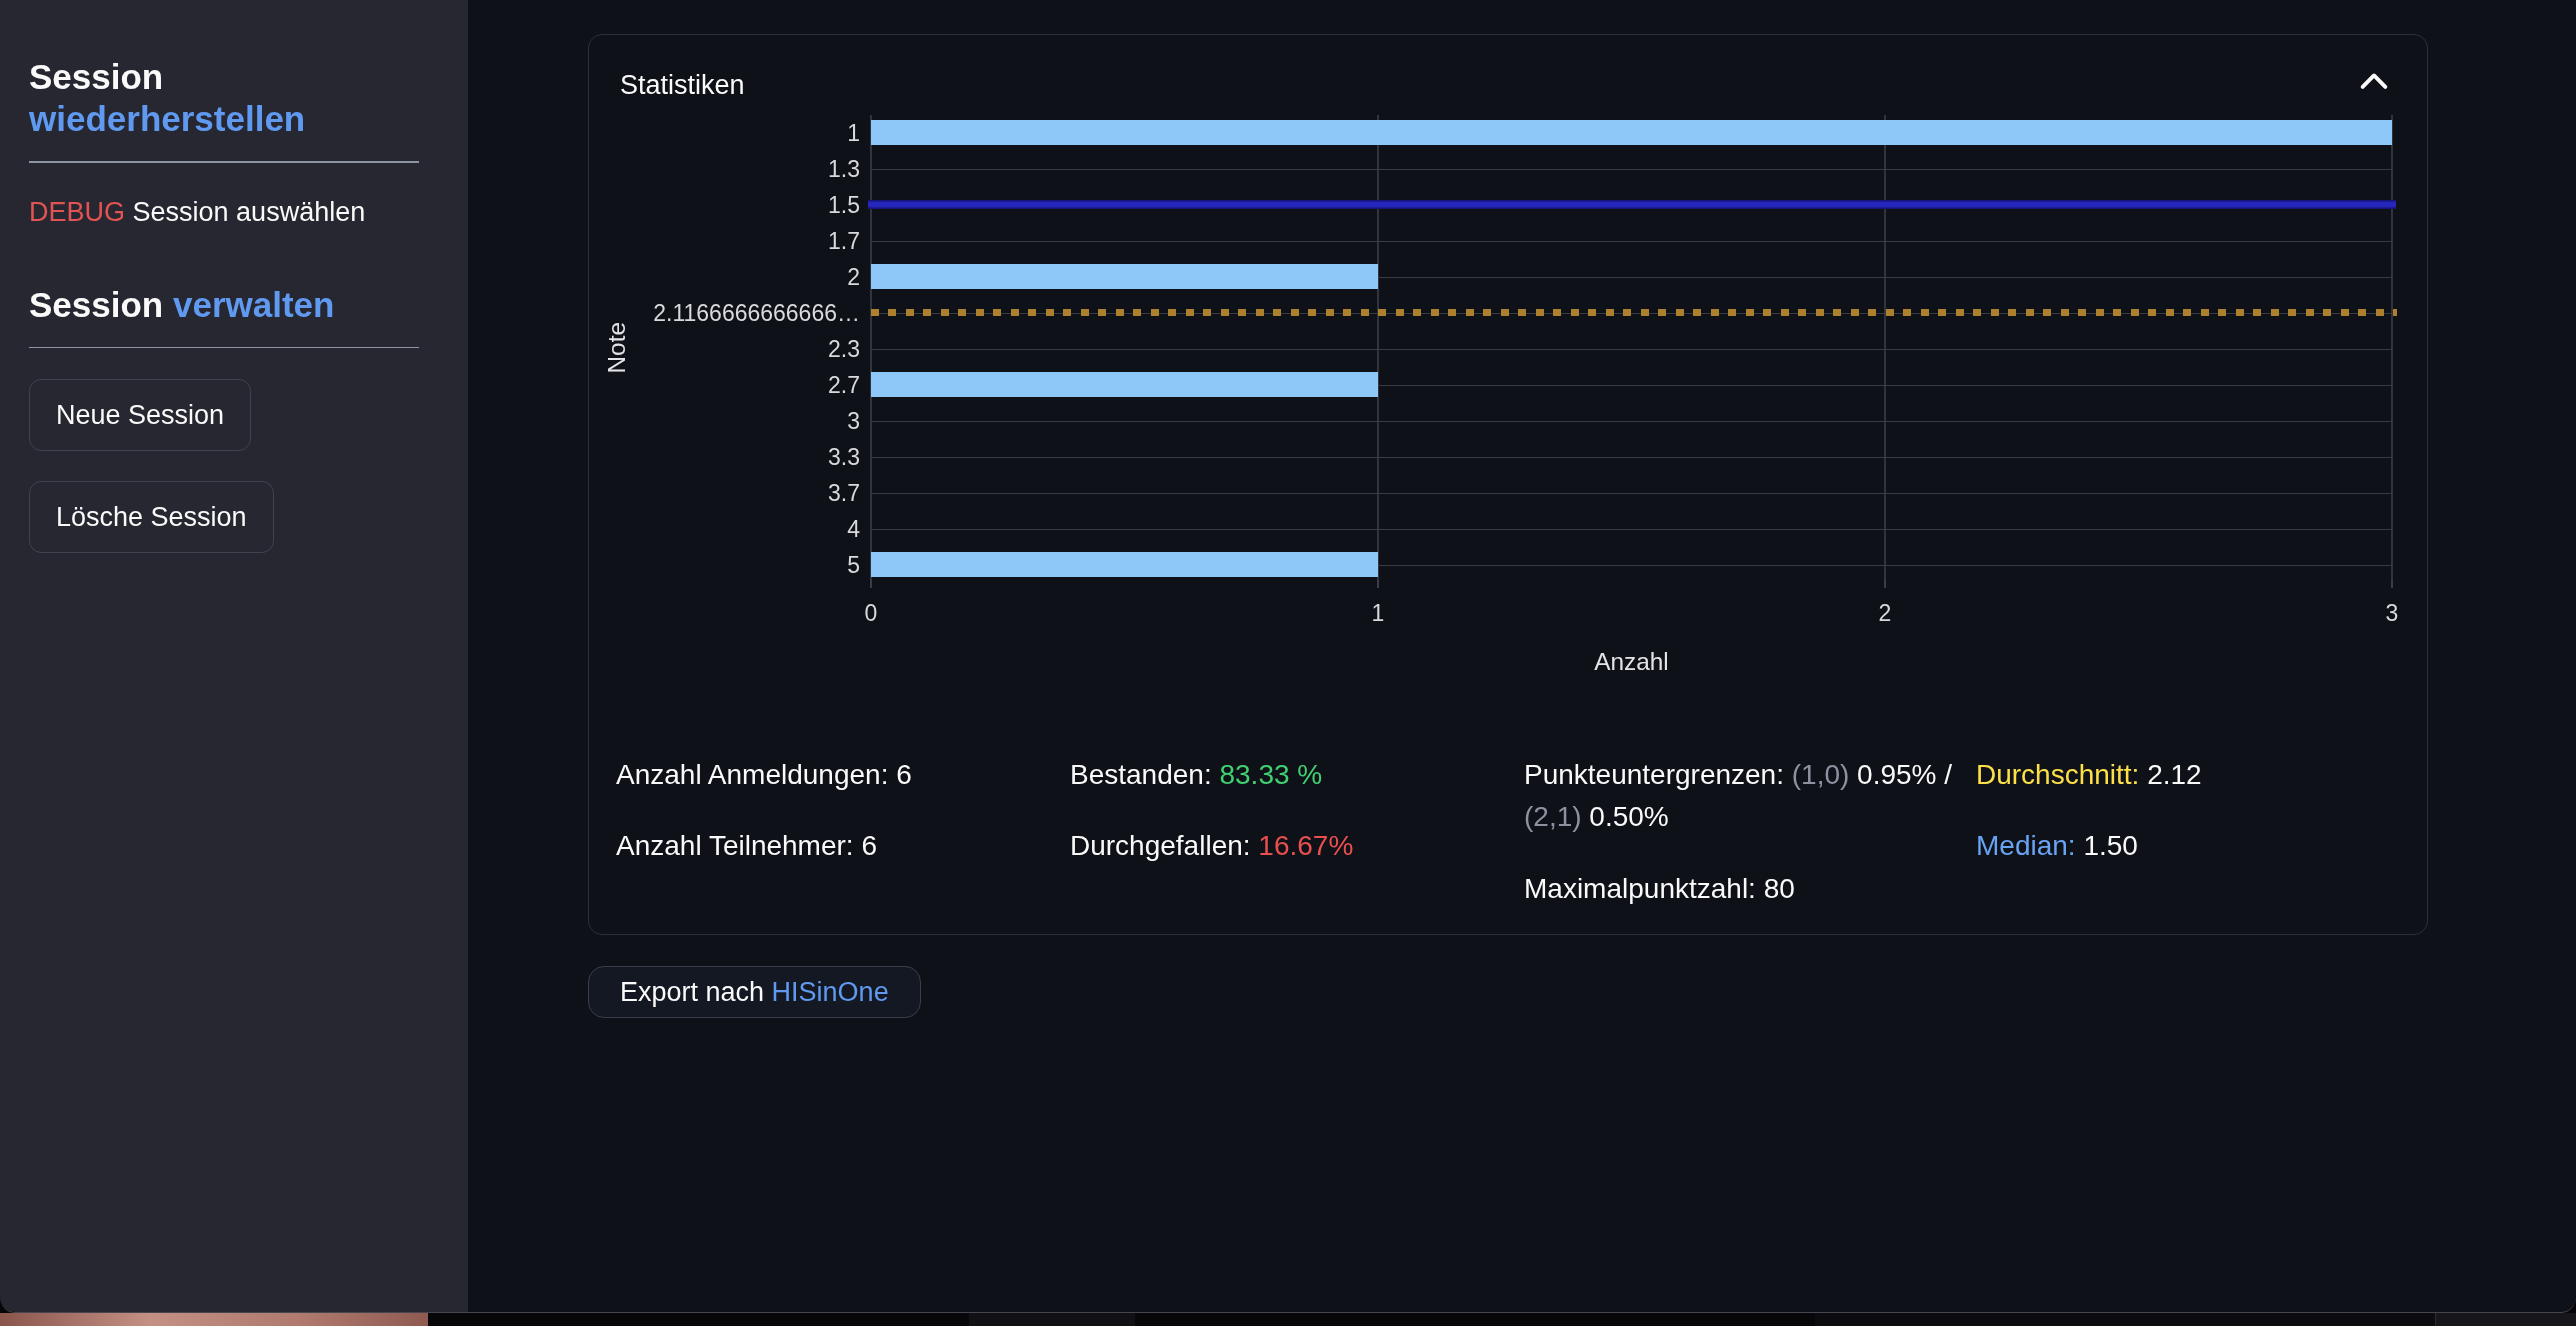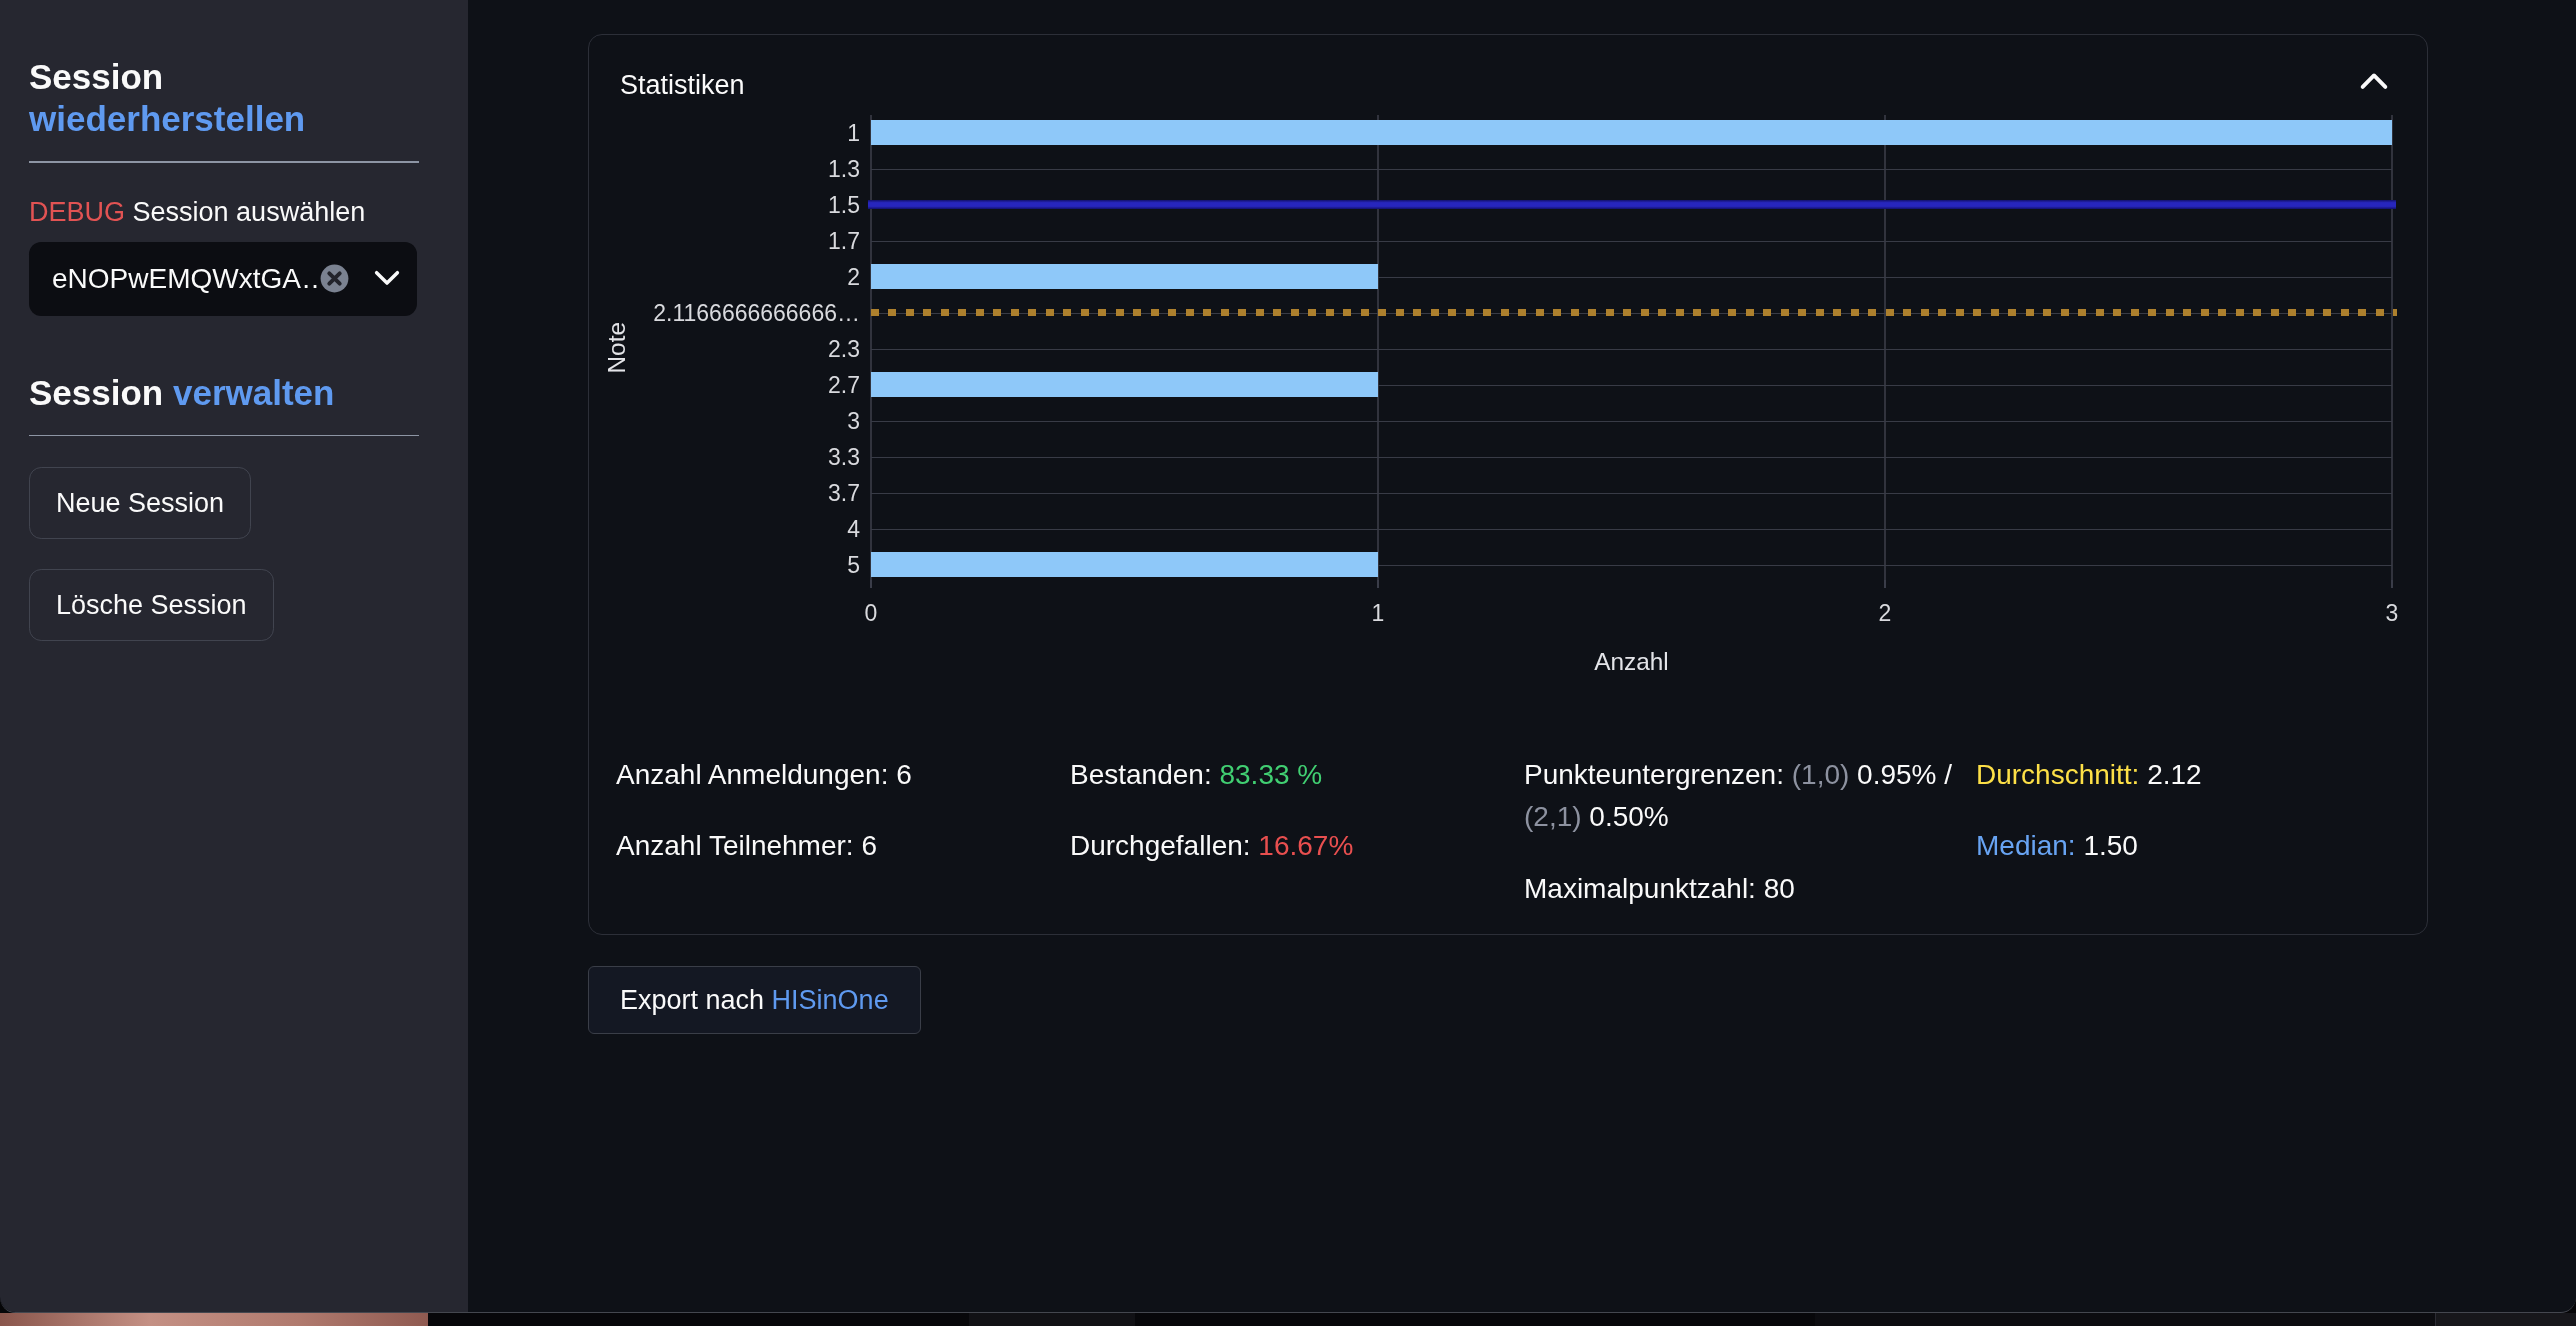--- a/index.html
+++ b/index.html
@@ -75,22 +75,22 @@
     font-size:24.4px;color:#e3e4e8;}
   
   .stat{position:absolute;font-size:28px;line-height:35px;color:#fafafa;white-space:nowrap;}
   .v-green{color:#41cf72;}
   .v-red{color:#e84f4f;}
   .l-orange{color:#fde047;}
   .l-blue{color:#68a4f3;}
   .t-gray{color:#8d92a0;}
   
   #export-btn{
-    position:absolute;left:588px;top:966px;height:68px;padding:0 31px;
-    background:#141823;border:1.7px solid #3a3e48;border-radius:6px;
+    position:absolute;left:588px;top:966px;height:52px;padding:0 31px;
+    background:#141823;border:1.7px solid #3a3e48;border-radius:16px;
     color:#fafafa;font-size:27px;font-family:inherit;cursor:pointer;
   }
   #export-btn .hl{color:#5f9af0;}
   
   #strip{position:absolute;left:0;top:1313px;width:2576px;height:13px;background:#07070a;}
   #strip .salmon{position:absolute;left:0;top:0;width:428px;height:13px;
     background:linear-gradient(90deg,#8a564c,#c49084 35%,#b07a6e 70%,#8f5a51);}
   #strip .seg2{position:absolute;left:969px;top:0;width:166px;height:13px;background:#111115;}
   #strip .seg3{position:absolute;left:1815px;top:0;width:620px;height:13px;background:#0c0c10;}
   #strip .seg4{position:absolute;left:2435px;top:0;width:141px;height:13px;background:#17171b;border-left:1.7px solid #2c2c34;box-sizing:border-box;}
@@ -101,34 +101,20 @@
 <div id="window">
 
   <aside id="sidebar">
     <div class="sb-inner">
 
       <h2 class="sb-h2"><span>Session</span> <span class="hl">wiederherstellen</span></h2>
       <hr class="sb-hr">
 
       <div class="field-label"><span class="debug">DEBUG</span> <span>Session auswählen</span></div>
 
-      <div class="selectbox">
-        <span class="sel-value">eNOPwEMQWxtGA…</span>
-        <span class="clear-btn">
-          <svg width="33" height="33" viewBox="0 0 38 38">
-              <circle cx="19" cy="19" r="16" fill="#7b8291"></circle>
-              <path d="M13 13 L25 25 M25 13 L13 25" stroke="#23242c" stroke-width="4.5" stroke-linecap="round"></path>
-            </svg>
-        </span>
-        <span class="chev">
-          <svg width="26" height="16.6" viewBox="0 0 30 19">
-              <polyline points="3,3 15,15 27,3" fill="none" stroke="#fafafa" stroke-width="4" stroke-linecap="round" stroke-linejoin="round"></polyline>
-            </svg>
-        </span>
-      </div>
 
       <h2 class="sb-h2"><span>Session</span> <span class="hl">verwalten</span></h2>
       <hr class="sb-hr">
 
       <button class="sb-btn" id="new-session-btn">Neue Session</button>
       <button class="sb-btn" id="delete-session-btn">Lösche Session</button>
     </div>
   </aside>
 
   <main>

